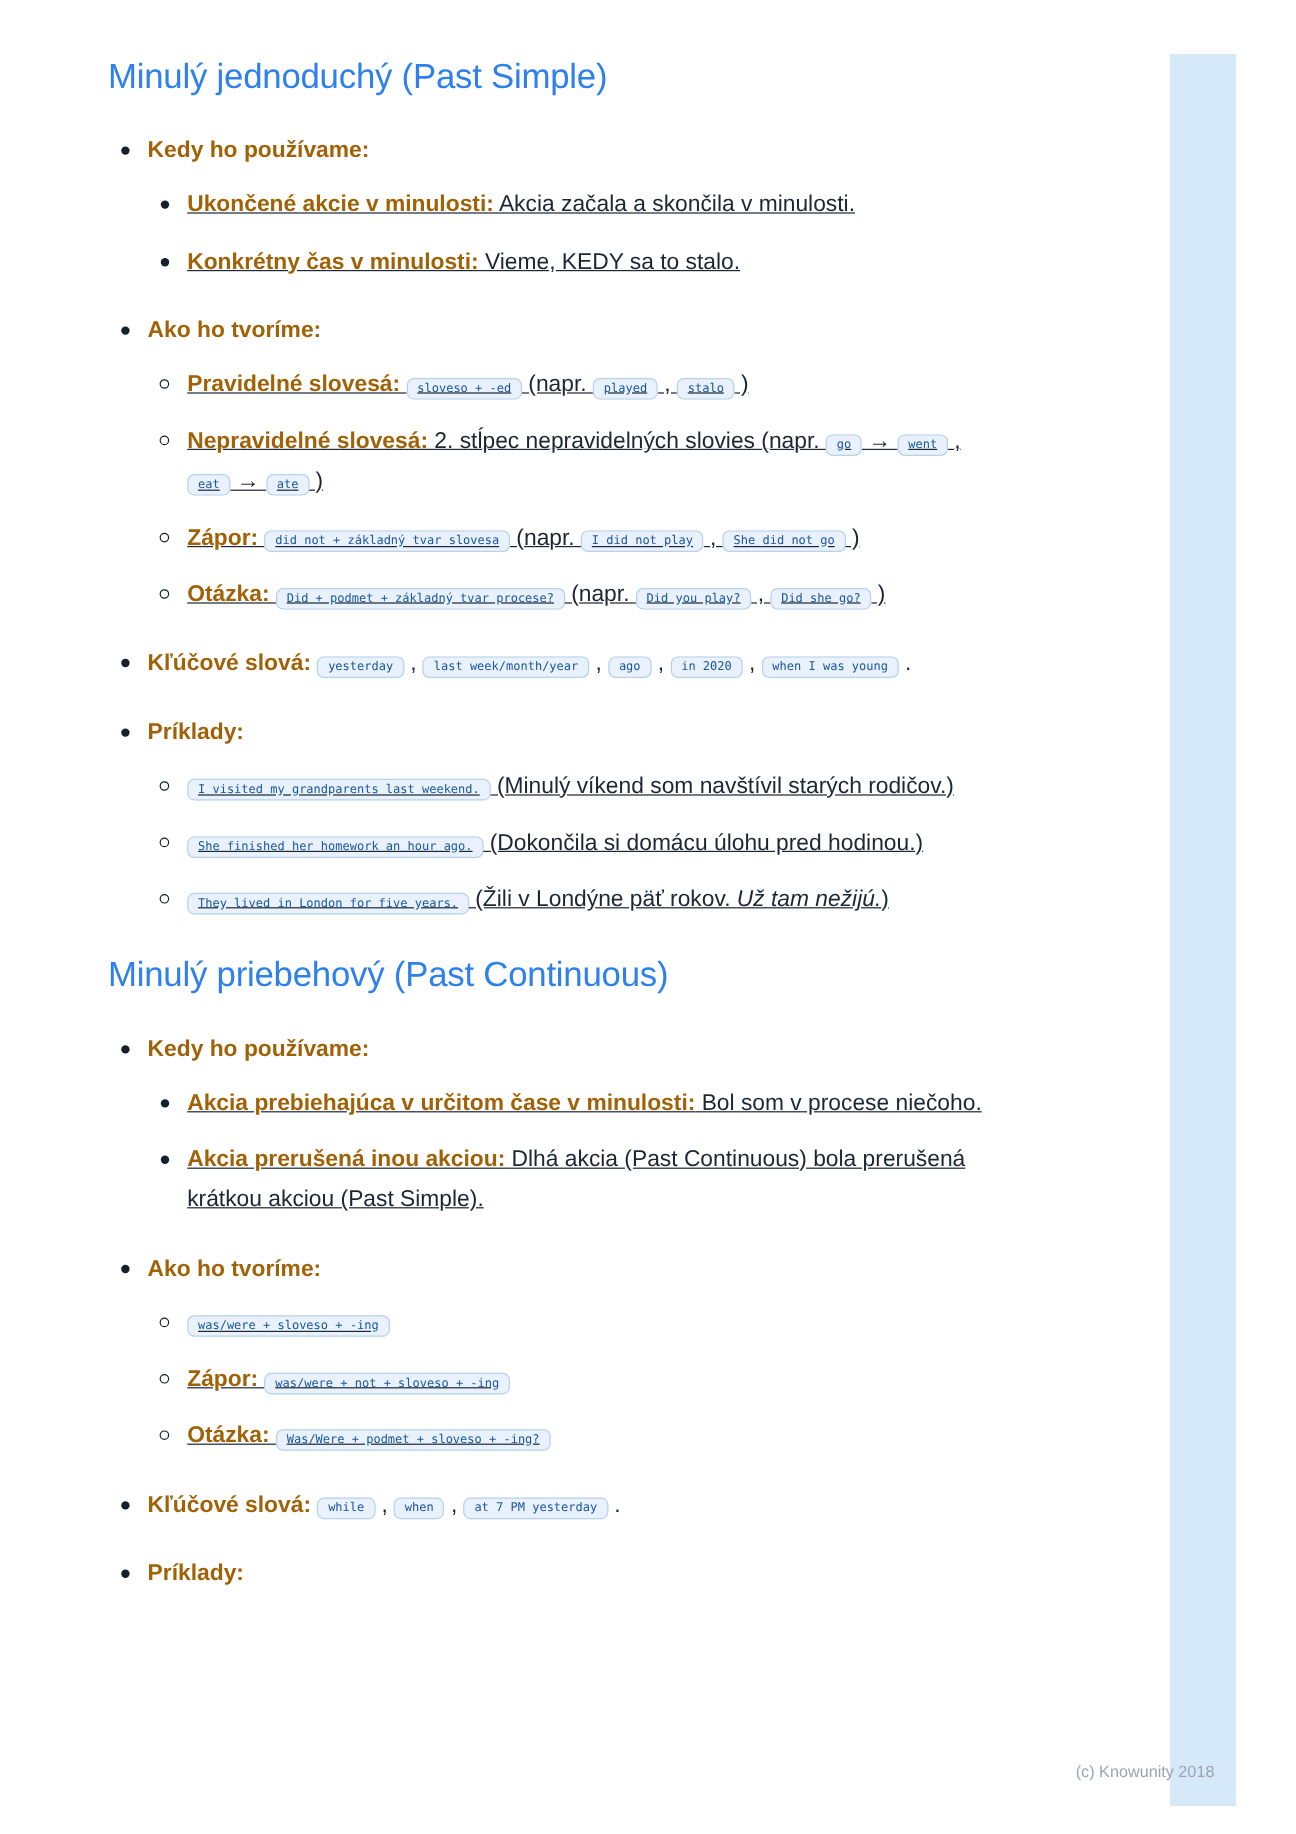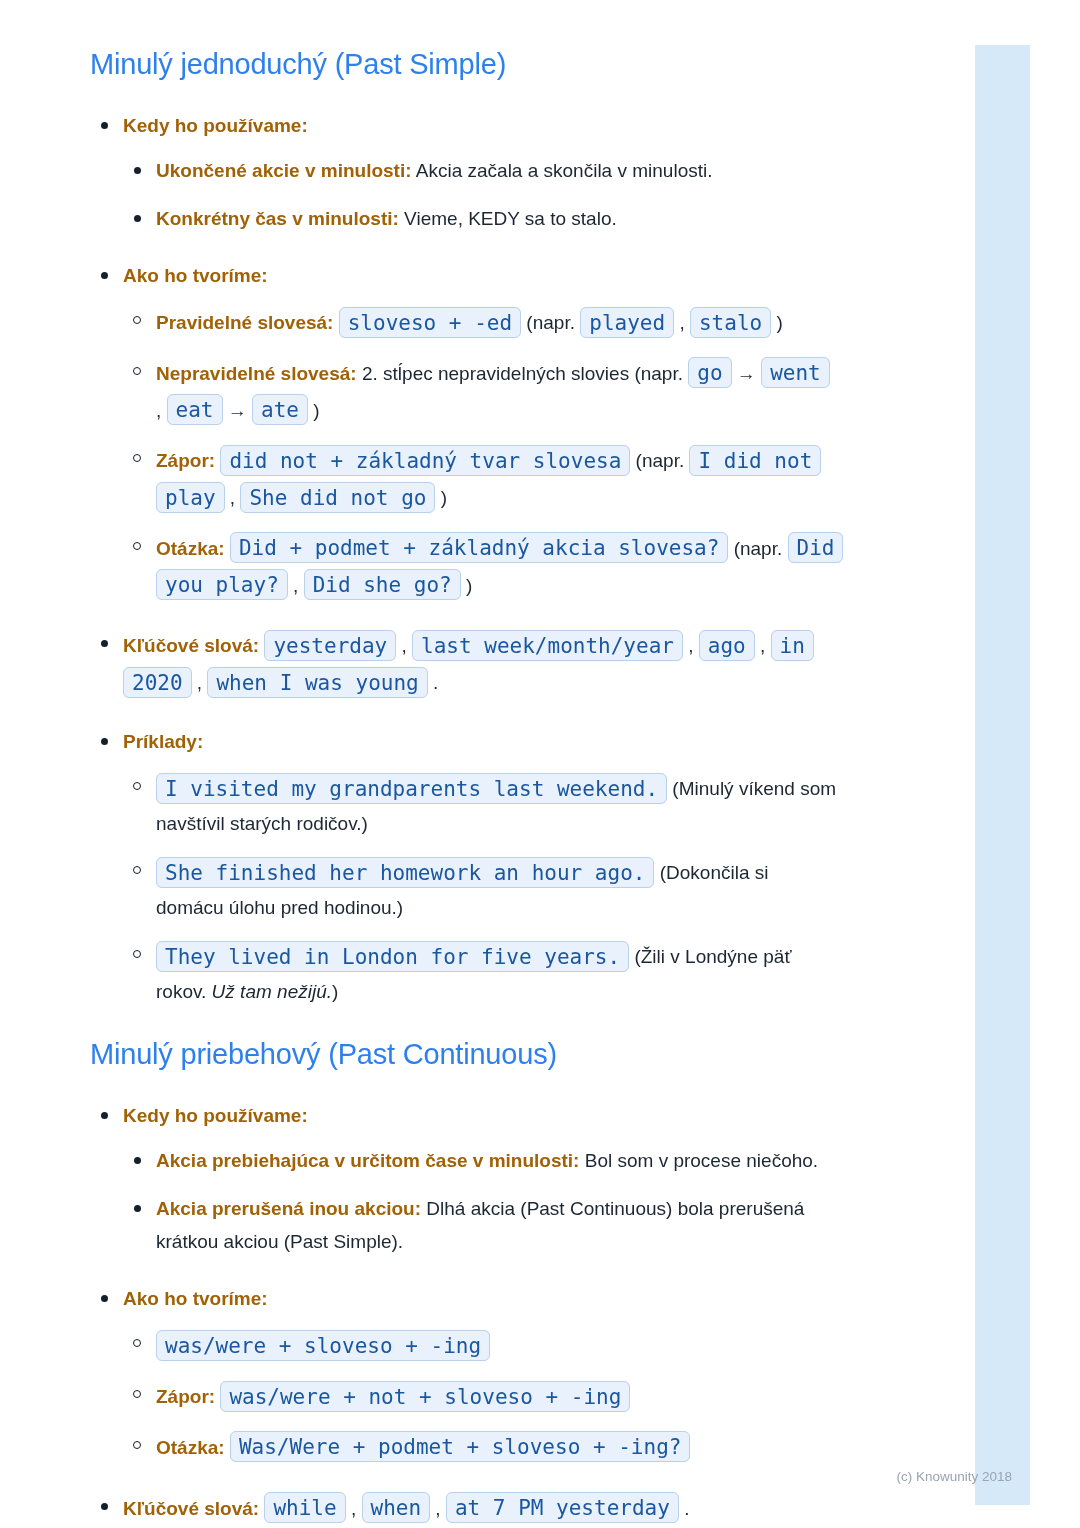--- a/index.html
+++ b/index.html
@@ -37,21 +37,21 @@
   ul.sub {
     list-style: none;
     margin: 12px 0 0 0;
     padding: 0;
   }
   li.item {
     position: relative;
     padding-left: 33px;
   }
   ul.top > li.item { margin-bottom: 24px; }
-  ul.sub > li.item { margin-bottom: 14px; }
+  ul.sub > li.item { margin-bottom: 14px; text-decoration: underline; }
   ul.top > li.item:last-child { margin-bottom: 0; }
 
   li.item::before {
     content: "";
     position: absolute;
   }
   li.disc::before {
     left: 11px; top: 13px;
     width: 7px; height: 7px;
     border-radius: 50%;
@@ -64,21 +64,21 @@
     border: 1.5px solid #14202c;
     background: transparent;
   }
 
   .line { line-height: 1.75; }
 
   .seg-bold-segment, .seg-bold { font-weight: 700; color: #a16207; }
   .seg-italic { font-style: italic; }
   .seg-code {
     font-family: "DejaVu Sans Mono", "Liberation Mono", monospace;
-    font-size: 21px;
+    font-size: 10px;
     color: var(--chip-text, #1a57a0);
     background: var(--chip-bg, #e9f2fc);
     border: 1px solid var(--chip-border, #b9d2ea);
     border-radius: 6px;
     padding: 2.5px 8px;
     -webkit-box-decoration-break: clone;
     box-decoration-break: clone;
   }
 
   .edge-strip {
@@ -123,21 +123,21 @@
             <li class="item circle">
               <div class="line"><span class="seg-bold-segment">Pravidelné slovesá: </span><span class="seg-code">sloveso + -ed</span><span class="seg-text-segment"> (napr. </span><span class="seg-code">played</span><span class="seg-text-segment"> , </span><span class="seg-code">stalo</span><span class="seg-text-segment"> )</span></div>
             </li>
             <li class="item circle">
               <div class="line"><span class="seg-bold-segment">Nepravidelné slovesá: </span><span class="seg-text-segment">2. stĺpec nepravidelných slovies (napr. </span><span class="seg-code">go</span><span class="seg-text-segment"> → </span><span class="seg-code">went</span><span class="seg-text-segment"> , </span><span class="seg-code">eat</span><span class="seg-text-segment"> → </span><span class="seg-code">ate</span><span class="seg-text-segment"> )</span></div>
             </li>
             <li class="item circle">
               <div class="line"><span class="seg-bold-segment">Zápor: </span><span class="seg-code">did not + základný tvar slovesa</span><span class="seg-text-segment"> (napr. </span><span class="seg-code">I did not play</span><span class="seg-text-segment"> , </span><span class="seg-code">She did not go</span><span class="seg-text-segment"> )</span></div>
             </li>
             <li class="item circle">
-              <div class="line"><span class="seg-bold-segment">Otázka: </span><span class="seg-code">Did + podmet + základný akcia slovesa?</span><span class="seg-text-segment"> (napr. </span><span class="seg-code">Did you play?</span><span class="seg-text-segment"> , </span><span class="seg-code">Did she go?</span><span class="seg-text-segment"> )</span></div>
+              <div class="line"><span class="seg-bold-segment">Otázka: </span><span class="seg-code">Did + podmet + základný tvar procese?</span><span class="seg-text-segment"> (napr. </span><span class="seg-code">Did you play?</span><span class="seg-text-segment"> , </span><span class="seg-code">Did she go?</span><span class="seg-text-segment"> )</span></div>
             </li>
           </ul>
         </li>
 
         <li class="item disc">
           <div class="line"><span class="seg-bold-segment">Kľúčové slová: </span><span class="seg-code">yesterday</span><span class="seg-text-segment"> , </span><span class="seg-code">last week/month/year</span><span class="seg-text-segment"> , </span><span class="seg-code">ago</span><span class="seg-text-segment"> , </span><span class="seg-code">in 2020</span><span class="seg-text-segment"> , </span><span class="seg-code">when I was young</span><span class="seg-text-segment"> .</span></div>
         </li>
 
         <li class="item disc">
           <div class="line"><span class="seg-bold-segment">Príklady:</span></div>

